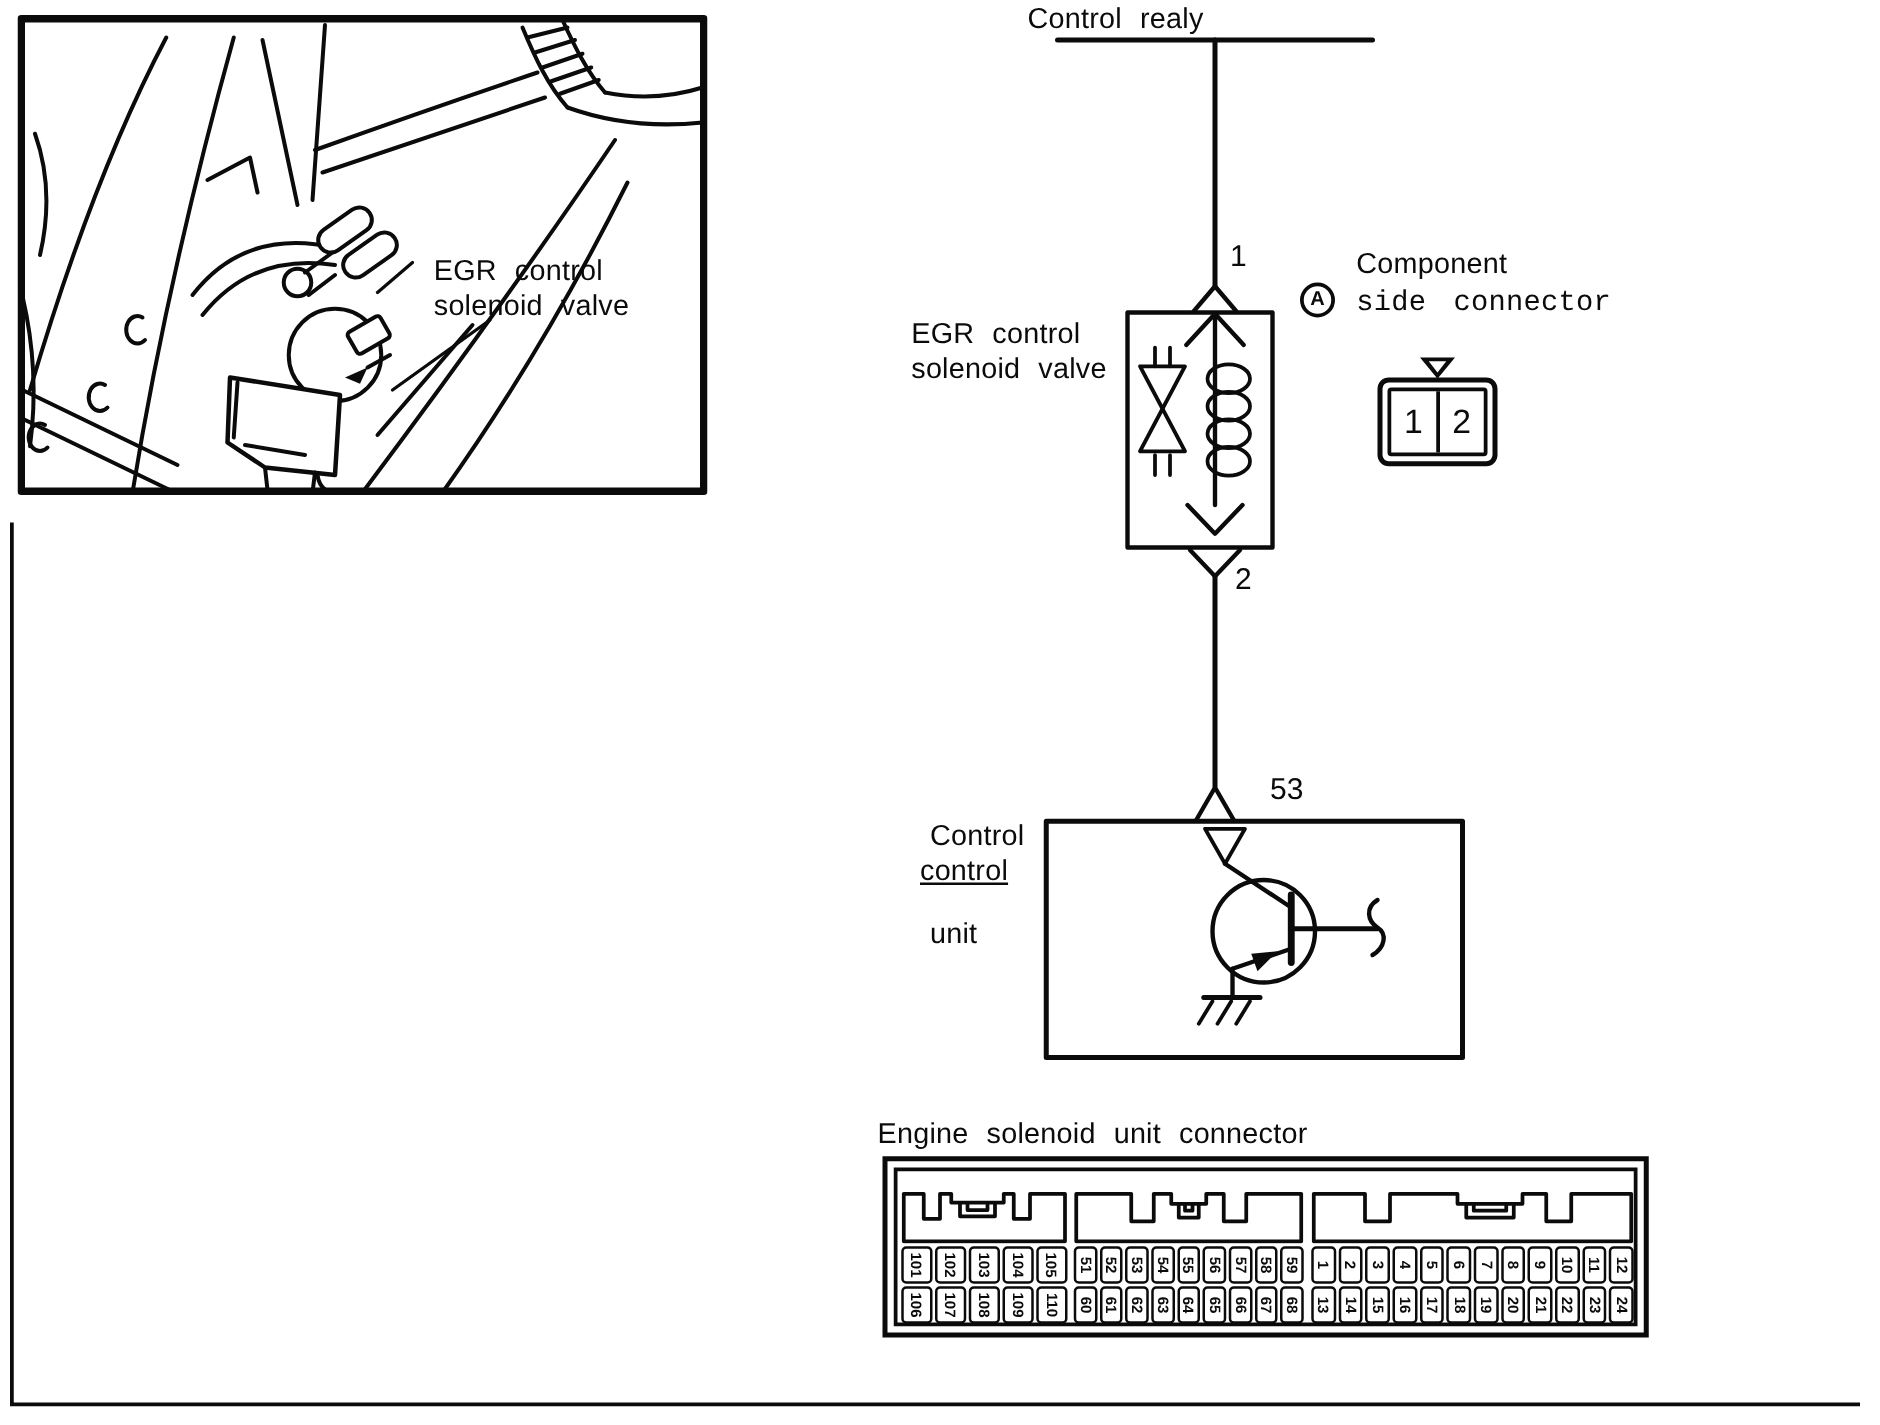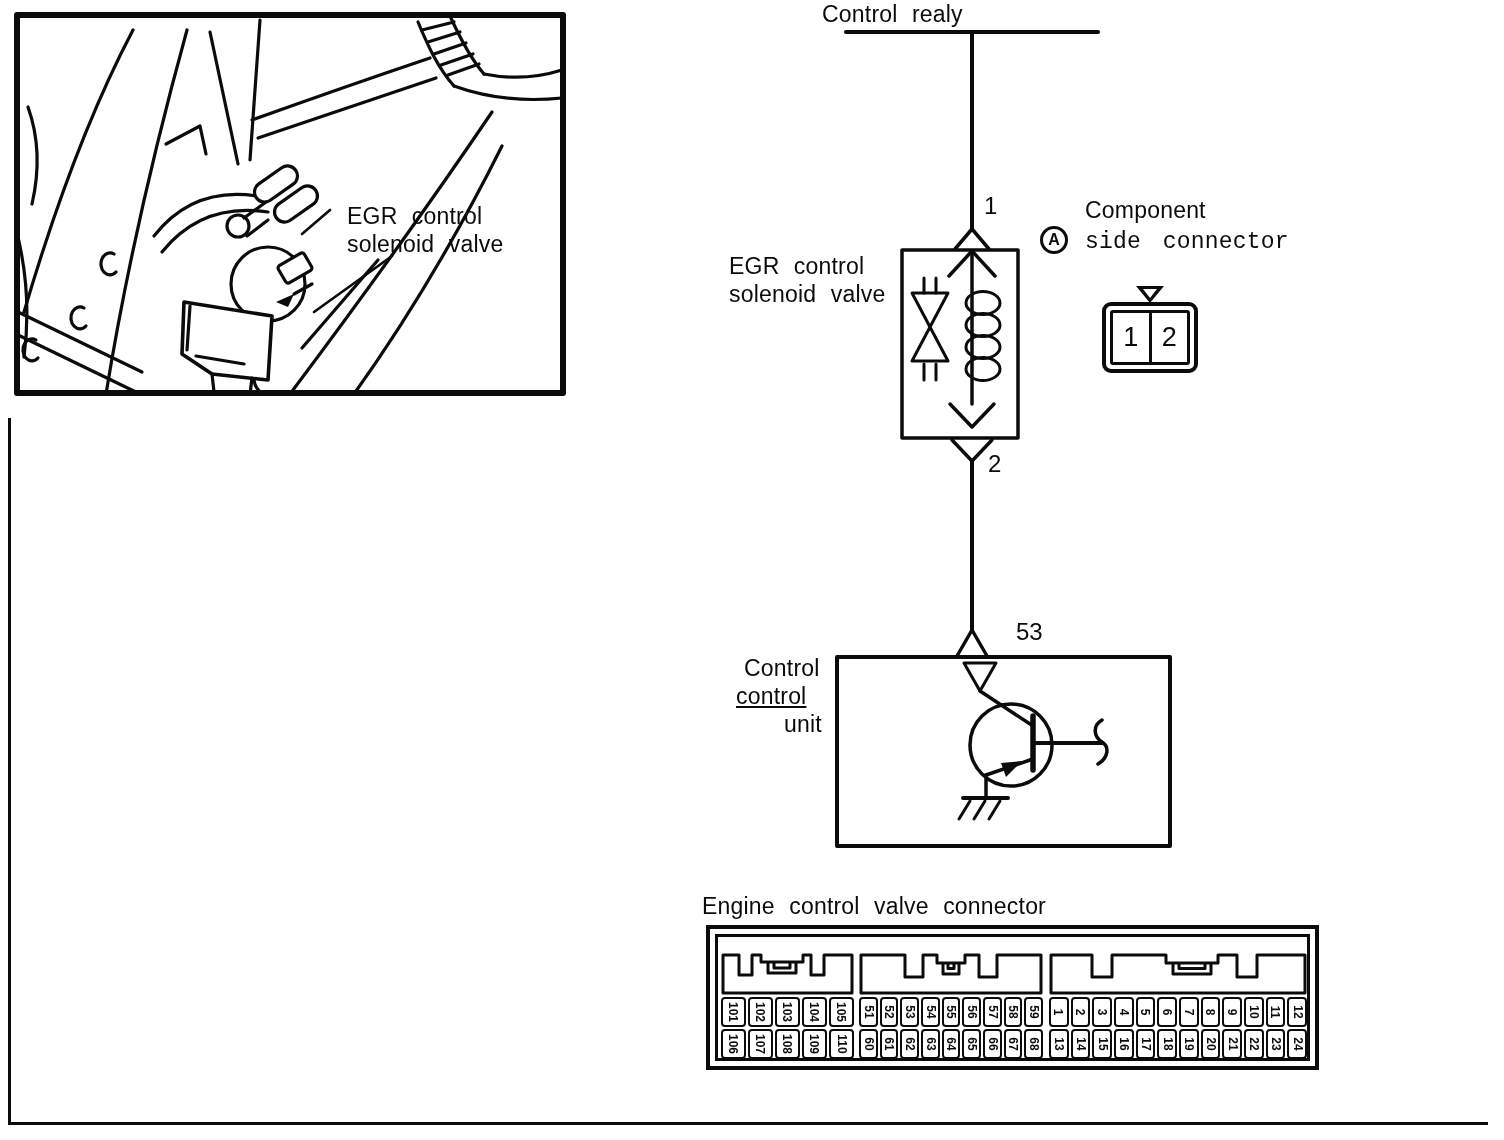--- a/index.html
+++ b/index.html
@@ -142,38 +142,38 @@
 
   <div class="abs pinlbl" style="left:984px;top:192px;">1</div>
   <div class="abs pinlbl" style="left:988px;top:450px;">2</div>
   <div class="abs pinlbl" style="left:1016px;top:618px;">53</div>
 
   <div class="abs lbl" style="left:729px;top:252px;">EGR control</div>
   <div class="abs lbl" style="left:729px;top:280px;">solenoid valve</div>
 
   <div class="abs lbl" style="left:744px;top:654px;">Control</div>
   <div class="abs lbl" style="left:736px;top:682px;text-decoration:underline;">control</div>
-  <div class="abs lbl" style="left:744px;top:710px;margin-left:40px;">unit</div>
+  <div class="abs lbl" style="left:744px;top:732px;">unit</div>
 
   <div class="abs lbl" style="left:1085px;top:196px;">Component</div>
   <div class="abs lbl" style="left:1085px;top:228px;font-family:Liberation Mono, monospace;">side connector</div>
   <div class="abs circleA" style="left:1040px;top:226px;">A</div>
 
   <svg class="abs" style="left:1134px;top:284px;" width="32" height="20" viewBox="0 0 32 20">
     <polygon points="2,2 30,2 16,19" fill="#0b0b0b"></polygon>
     <polygon points="9,5 23,5 16,14" fill="#ffffff"></polygon>
   </svg>
   <div class="abs ccon-outer" style="left:1102px;top:302px;">
     <div class="ccon-inner">
       <div class="ccon-cell">1</div>
       <div class="ccon-cell">2</div>
     </div>
   </div>
 
-  <div class="abs lbl" style="left:702px;top:892px;">Engine control valve connector</div>
+  <div class="abs lbl" style="left:702px;top:892px;">Engine solenoid unit connector</div>
 
   <div class="abs ecu-outer" style="left:706px;top:925px;">
     <div class="ecu-inner">
 
       <div class="pin-group" style="left:3px;width:133px;">
         <svg width="133" height="46" viewBox="0 0 133 46" fill="#fff" stroke="#0b0b0b" stroke-width="3" stroke-linejoin="round">
           <path d="M2,44 V6 H18 V26 H31 V6 H40 V13 H82 V6 H90 V26 H103 V6 H131 V44 Z"></path>
           <path d="M47,13 V24 H75 V13" fill="none"></path>
           <path d="M53,13 V19 H69 V13" fill="none"></path>
         </svg>

